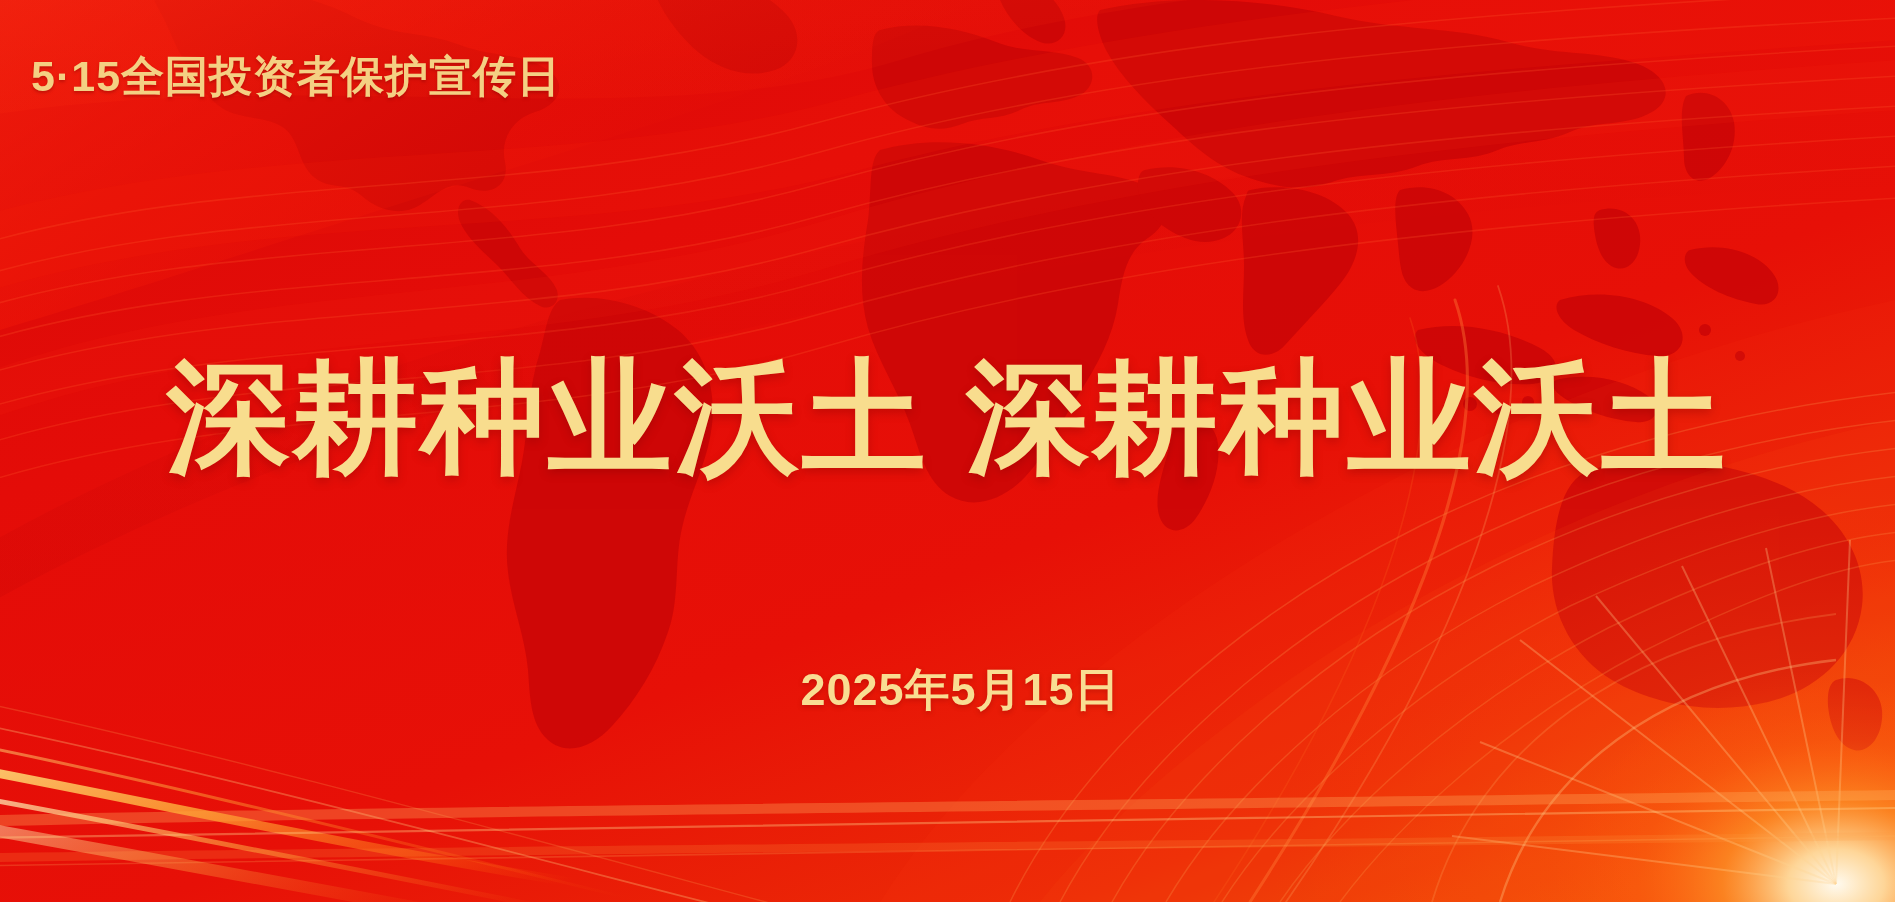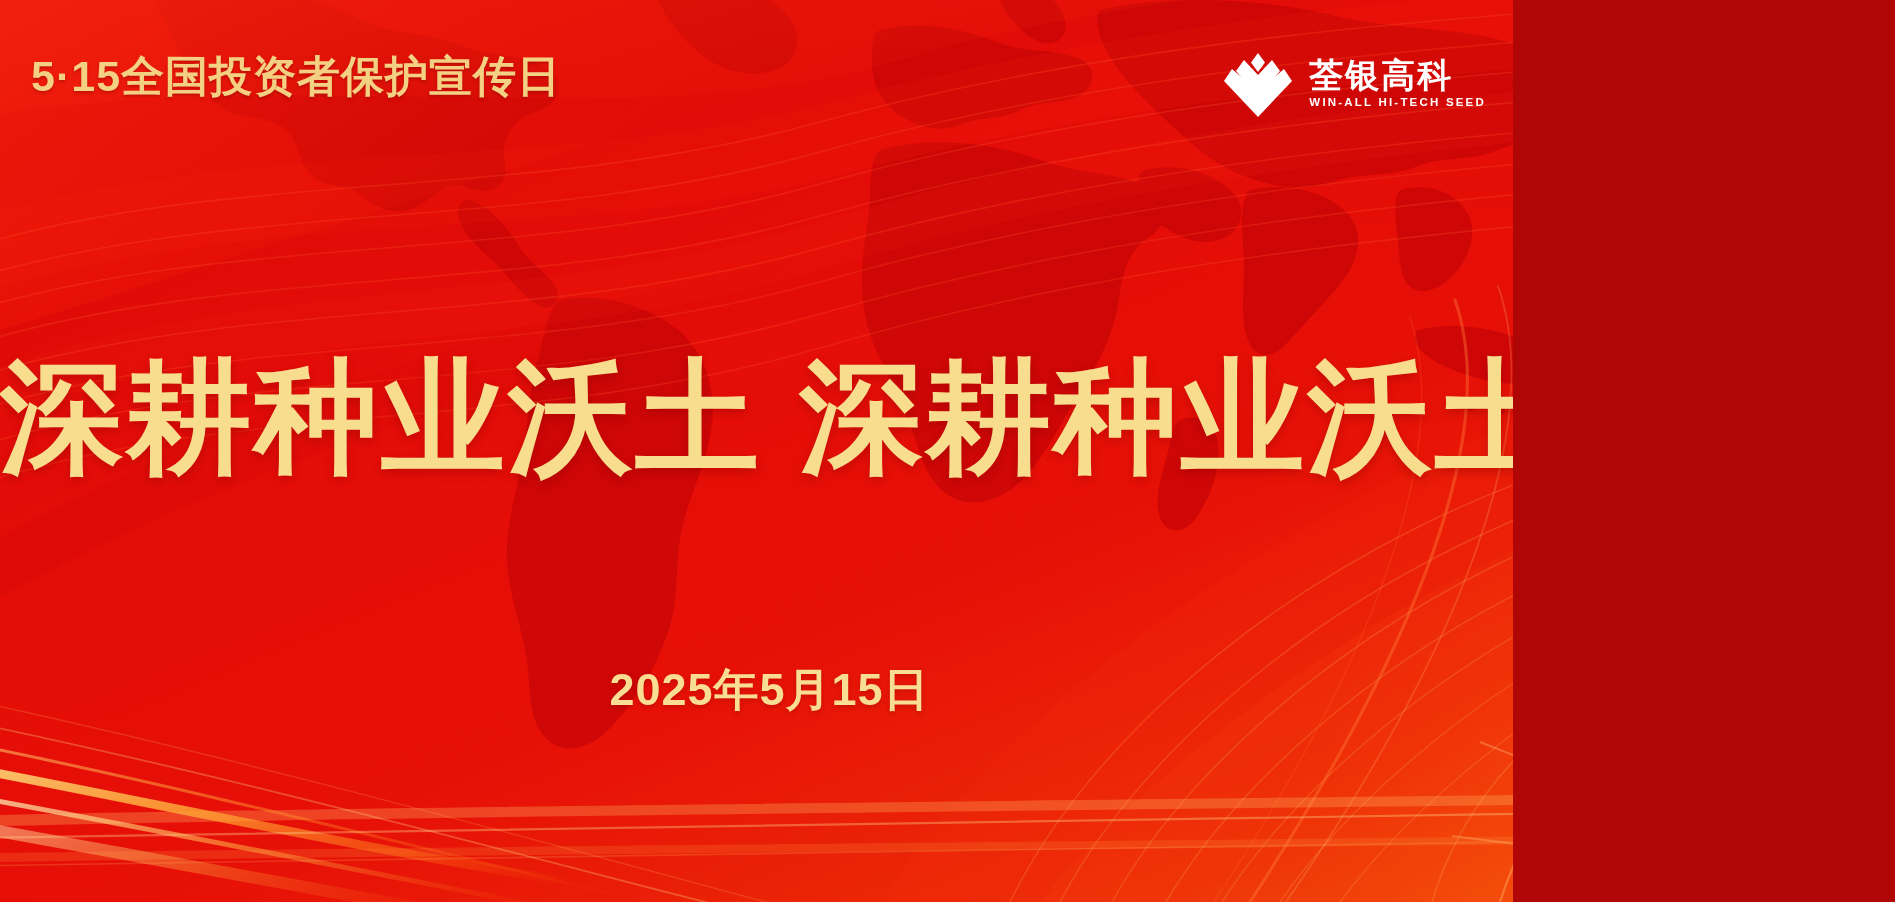--- a/index.html
+++ b/index.html
@@ -1,17 +1,17 @@
 <!DOCTYPE html>
 <html><head>
 <meta charset="utf-8">
 <style>
   html,body{margin:0;padding:0;background:#b00606;}
   #stage{
-    position:relative;width:1513px;height:902px;overflow:hidden;
+    position:relative;width:1895px;height:902px;overflow:hidden;
     font-family:"Liberation Sans","DejaVu Sans",sans-serif;
     background:#e00b08;
   }
   #stage svg{position:absolute;inset:0;width:1895px;height:902px;display:block;}
 
   
   #eyebrow{
     position:absolute;left:31px;top:55px;
     font-size:43px;font-weight:bold;letter-spacing:1px;
     color:#f4d083;line-height:1;white-space:nowrap;
@@ -300,36 +300,20 @@
         <path d="M-30,700 C250,760 540,842 900,938" stroke="#ffbe62" stroke-opacity=".20" stroke-width="1.4"></path>
 
         <path d="M-30,838 C400,830 1000,824 1895,808" stroke="#ffcf86" stroke-opacity=".38" stroke-width="2.2"></path>
         <path d="M-30,866 C420,858 1040,852 1895,836" stroke="#ffb861" stroke-opacity=".22" stroke-width="1.6"></path>
       </g>
     </g>
   </svg>
 
   <div id="eyebrow">5·15全国投资者保护宣传日</div>
 
-  <div id="logo">
-    <div id="logo-mark">
-      <svg viewBox="0 0 72 72" style="position:absolute;inset:0;width:72px;height:72px;">
-
-        <polygon points="36,6 43,15.5 36,25 29,15.5" fill="#ffffff"></polygon>
-
-        <polygon points="36,28 50,13 58,24 36,50 14,24 22,13" fill="#ffffff"></polygon>
-
-        <polygon points="36,44 62,22 70,34 36,70 2,34 10,22" fill="#ffffff"></polygon>
-      </svg>
-    </div>
-    <div id="logo-wordmark">
-      <div id="logo-cn">荃银高科</div>
-      <div id="logo-en">WIN-ALL HI-TECH SEED</div>
-    </div>
-  </div>
 
   <div id="title">
     <span id="title-text">深耕种业沃土  深耕种业沃土</span>
   </div>
 
   <div id="date">
     <span id="date-text">2025年5月15日</span>
   </div>
 
 </div>

